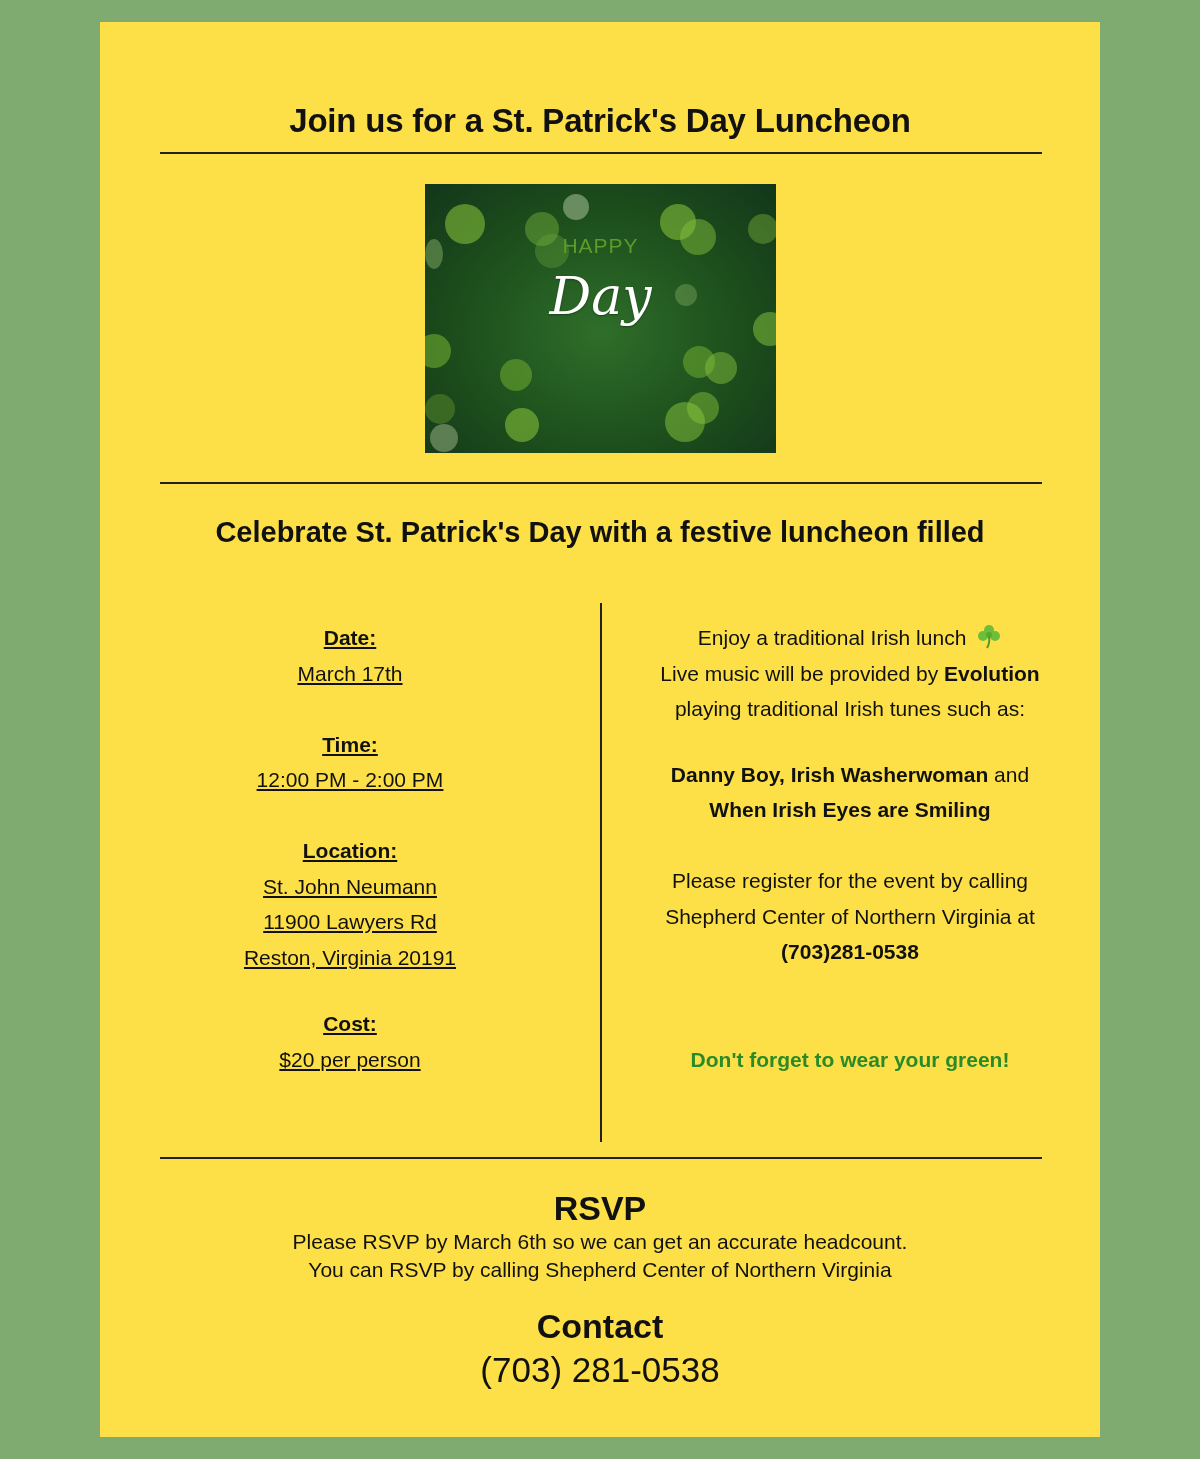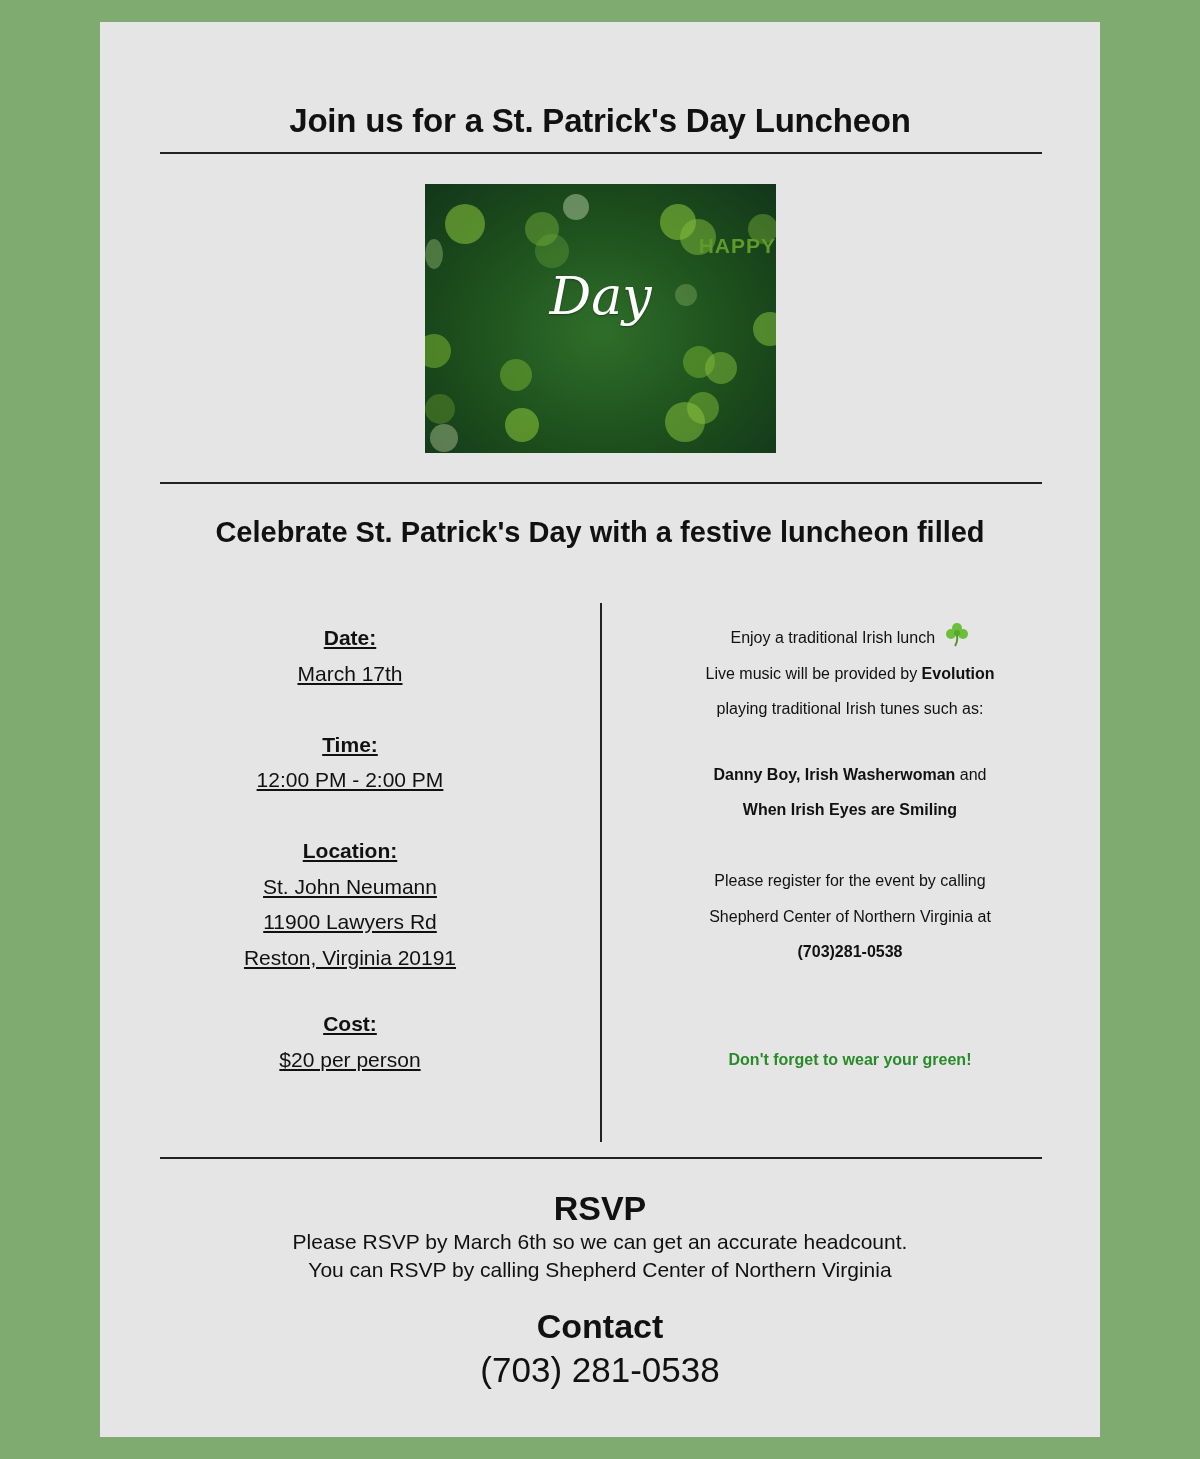--- a/index.html
+++ b/index.html
@@ -7,40 +7,40 @@
       width: 1200px; height: 1459px;
       background: #7fab70;
       font-family: "Liberation Sans", sans-serif;
       color: #111;
       position: relative;
       overflow: hidden;
     }
     .card {
       position: absolute; left: 100px; top: 22px;
       width: 1000px; height: 1415px;
-      background: #e5e5e5;
+      background: #fde047;
     }
     .title {
       position: absolute; left: 0; right: 0; top: 80px;
       text-align: center; font-weight: bold; font-size: 33px;
       letter-spacing: -0.2px;
     }
     .rule {
       position: absolute; left: 60px; width: 882px; height: 2px;
       background: #222;
     }
     .hero {
       position: absolute; left: 325px; top: 162px;
       width: 351px; height: 269px; overflow: hidden;
       background: radial-gradient(ellipse at 50% 55%, #2f6e2a 0%, #1d4f1c 55%, #12361a 100%);
     }
     .bokeh { position: absolute; border-radius: 50%; }
     .hero-happy {
       position: absolute; left: 0; right: 0; top: 50px;
-      text-align: right; font-weight: bold; font-size: 21px;
+      text-align: center; font-weight: normal; font-size: 21px;
       color: #5f9a2b; letter-spacing: 1px;
     }
     .hero-main {
       position: absolute; left: 0; right: 0; top: 82px;
       text-align: center; color: #fff;
       font-family: "DejaVu Serif", serif; font-style: italic;
       font-size: 52px; line-height: 60px;
       text-shadow: 0 1px 2px rgba(0,0,0,0.35);
     }
     .subhead {
@@ -50,21 +50,21 @@
     .vdiv {
       position: absolute; left: 500px; top: 581px; width: 2px; height: 539px;
       background: #222;
     }
     .col-left {
       position: absolute; left: 60px; width: 380px; top: 598px;
       text-align: center; font-size: 21px; line-height: 35.5px; text-decoration: underline;
     }
     .col-right {
       position: absolute; left: 520px; width: 460px; top: 598px;
-      text-align: center; font-size: 16px; line-height: 35.5px;
+      text-align: center; font-size: 21px; line-height: 35.5px;
     }
     .lbl { font-weight: bold; }
     .gap { height: 35.5px; }
     .b { font-weight: bold; }
     .green-note {
       color: #2a8a2a; font-weight: bold;
     }
     .shamrock {
       display: inline-block; width: 26px; height: 26px; vertical-align: -4px;
       margin-left: 4px;

